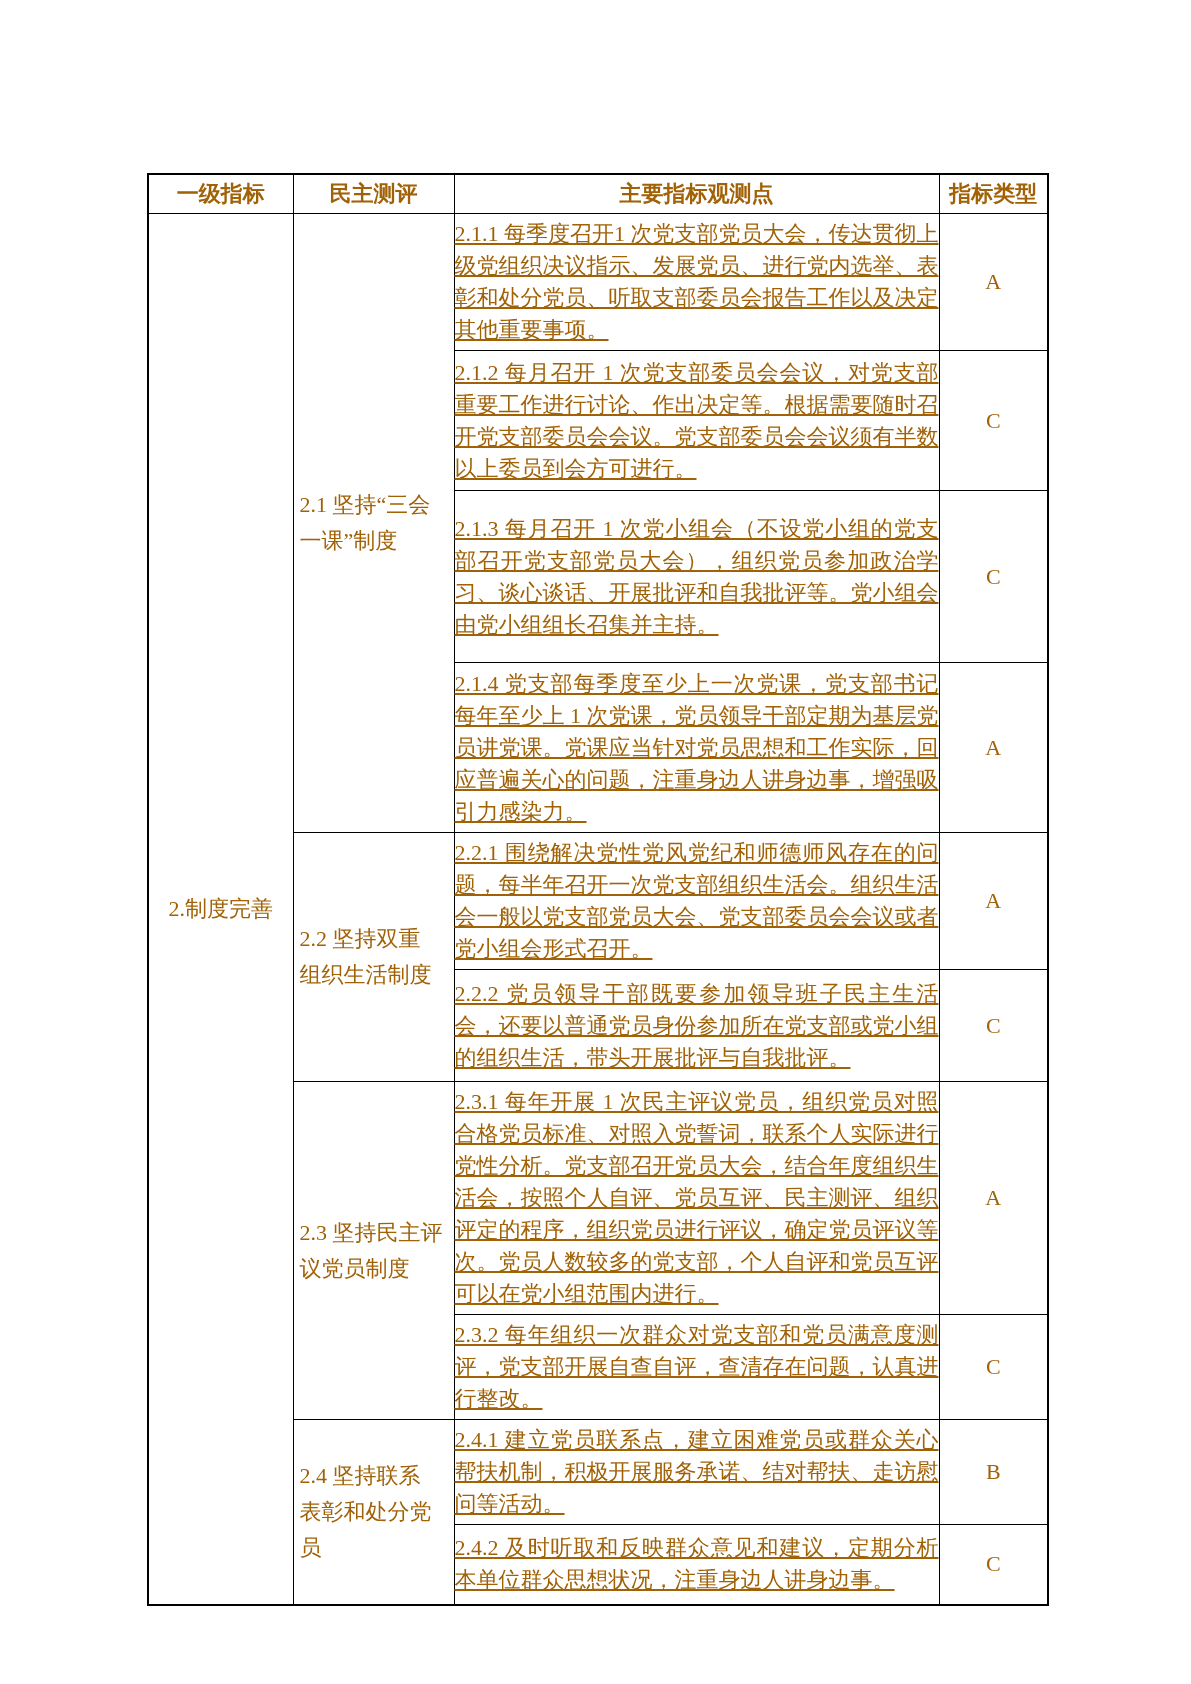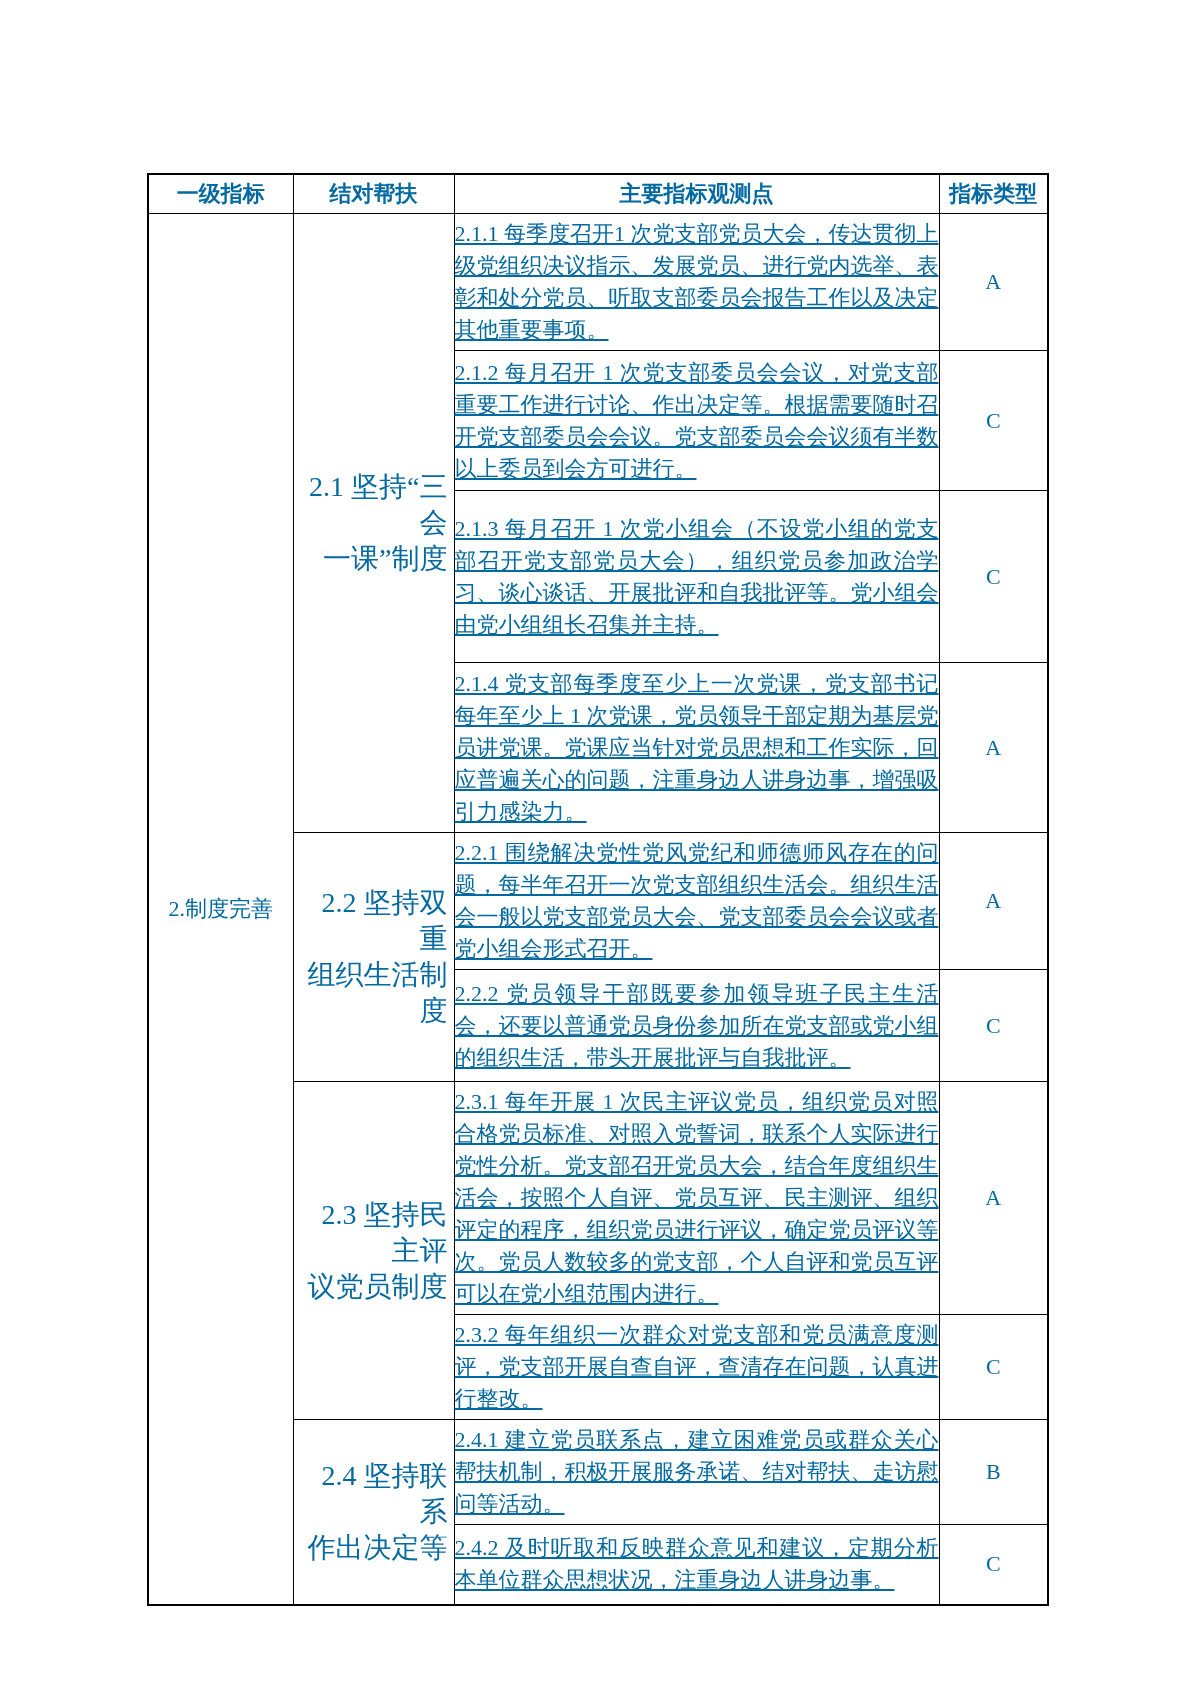--- a/index.html
+++ b/index.html
@@ -16,43 +16,43 @@
   }
   table.indicator-table {
     position: absolute;
     left: 147px;
     top: 173px;
     width: 900px;
     border-collapse: collapse;
     table-layout: fixed;
     border: 2px solid #000000;
     font-family: "Liberation Serif", "DejaVu Serif", serif;
-    color: #0369a1;
+    color: #a16207;
   }
   table.indicator-table td, table.indicator-table th {
     border: 1px solid #000000;
     vertical-align: middle;
     box-sizing: border-box;
   }
   th.hdr {
     font-family: "Liberation Sans", "DejaVu Sans", sans-serif;
     font-weight: 700;
     font-size: 22px;
     text-align: center;
     padding: 4px 2px;
   }
   td.lvl1 {
     text-align: center;
     font-size: 22px;
     padding: 2px;
     margin-left: 45px;
   }
   td.lvl2 {
-    text-align: right;
-    font-size: 28px;
+    text-align: left;
+    font-size: 22px;
     line-height: 36px;
     padding: 2px 6px;
   }
   td.obs {
     font-size: 22px;
     line-height: 32px;
     text-align: justify;
     text-justify: inter-ideograph;
     padding: 4px 0;
     text-decoration: underline;
@@ -70,21 +70,21 @@
   <table class="indicator-table">
     <colgroup>
       <col style="width:145px">
       <col style="width:161px">
       <col style="width:485px">
       <col style="width:109px">
     </colgroup>
     <tbody>
       <tr style="height:39px">
         <th class="hdr">一级指标</th>
-        <th class="hdr">结对帮扶</th>
+        <th class="hdr">民主测评</th>
         <th class="hdr">主要指标观测点</th>
         <th class="hdr">指标类型</th>
       </tr>
 
       <tr style="height:130px">
         <td class="lvl1" rowspan="10">2.制度完善</td>
         <td class="lvl2" rowspan="4">
           <div>2.1 坚持“三会</div>
           <div>一课”制度</div>
         </td>
@@ -131,21 +131,21 @@
       </tr>
 
       <tr style="height:95px">
         <td class="obs">2.3.2 每年组织一次群众对党支部和党员满意度测评，党支部开展自查自评，查清存在问题，认真进行整改。</td>
         <td class="type">C</td>
       </tr>
 
       <tr style="height:95px">
         <td class="lvl2" rowspan="2">
           <div>2.4 坚持联系</div>
-          <div>作出决定等</div>
+          <div>表彰和处分党员</div>
         </td>
         <td class="obs">2.4.1 建立党员联系点，建立困难党员或群众关心帮扶机制，积极开展服务承诺、结对帮扶、走访慰问等活动。</td>
         <td class="type">B</td>
       </tr>
 
       <tr style="height:80px">
         <td class="obs">2.4.2 及时听取和反映群众意见和建议，定期分析本单位群众思想状况，注重身边人讲身边事。</td>
         <td class="type">C</td>
       </tr>
     </tbody>

